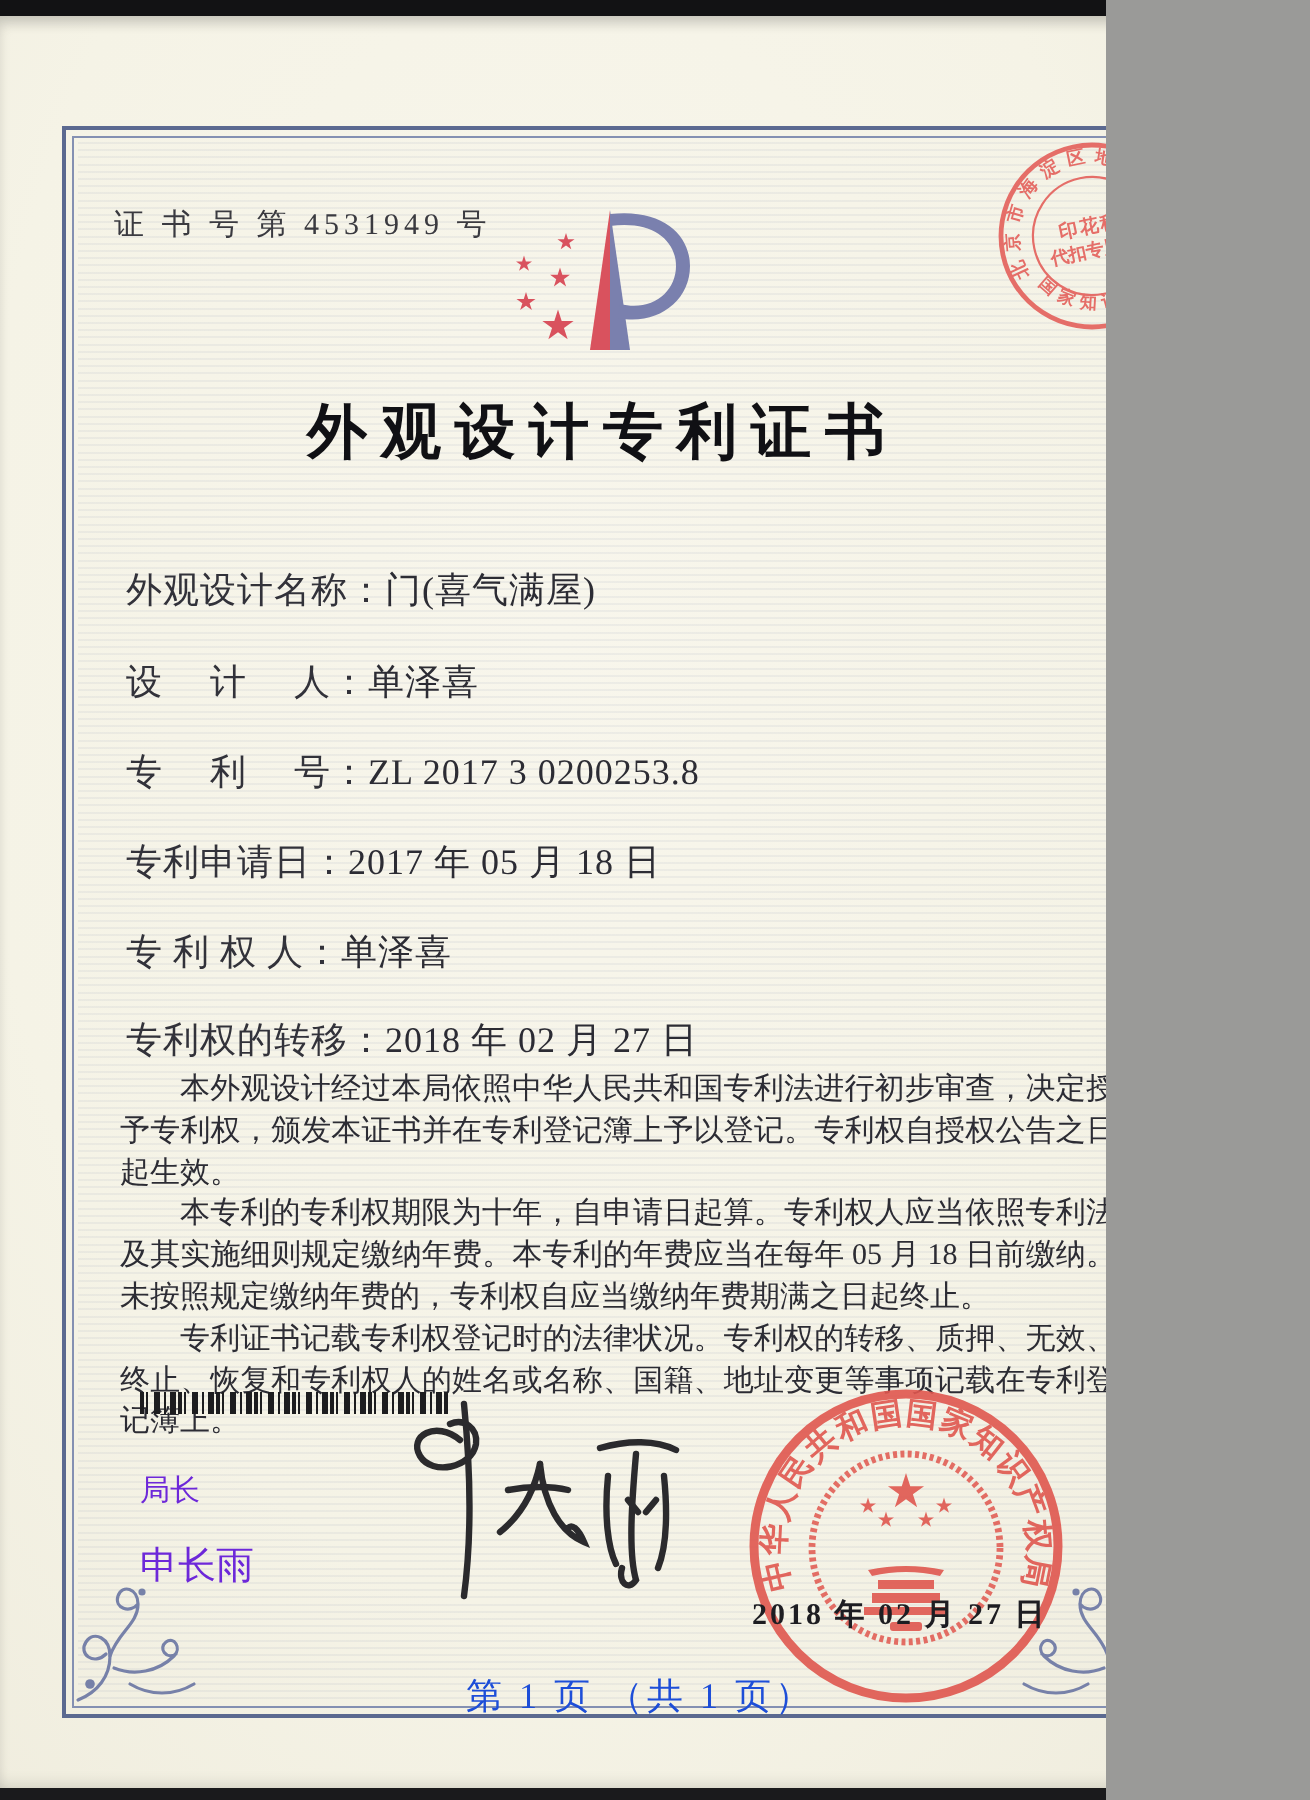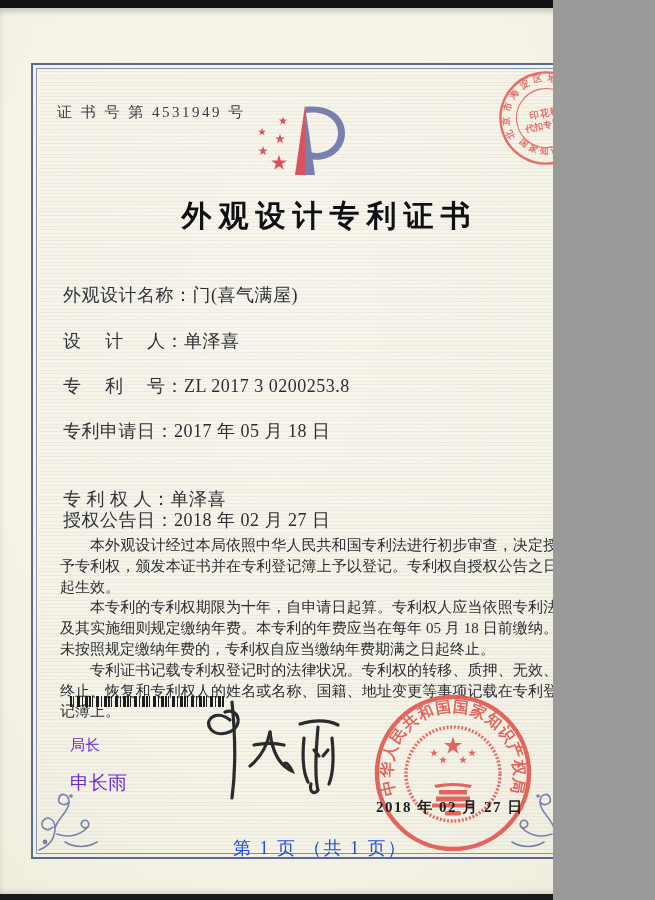--- a/index.html
+++ b/index.html
@@ -37,27 +37,27 @@
   .flourish{position:absolute;width:66px;height:72px;}
   .flourish.bl{left:35px;top:784px;}
   .flourish.br{left:508px;top:784px;transform:scaleX(-1);}
 
   .cert-number{
     position:absolute;left:57px;top:103px;font-size:15px;letter-spacing:2.5px;color:#3a3a40;
   }
   .logo{position:absolute;left:248px;top:99px;}
   .doc-title{
     position:absolute;left:31px;top:196px;width:541px;text-align:center;
-    font-size:30px;font-weight:bold;letter-spacing:7px;color:#101014;padding-left:28px;
+    font-size:30px;font-weight:bold;letter-spacing:7px;color:#101014;
   }
   .tax-stamp{position:absolute;left:492px;top:64px;opacity:.92;}
 
   .field-row{position:absolute;left:63px;font-size:18px;color:#32323a;letter-spacing:.5px;white-space:nowrap;}
   .field-row .value{color:#2c2c34;}
-  .r1{top:283px}.r2{top:329px}.r3{top:374px}.r4{top:419px}.r5{top:487px}.r6{top:508px}
+  .r1{top:283px}.r2{top:329px}.r3{top:374px}.r4{top:419px}.r5{top:464px}.r6{top:508px}
 
   .body-text{
     position:absolute;left:60px;top:535px;width:498px;
     font-size:15px;line-height:20.8px;text-align:justify;color:#2c2c34;
   }
   .body-text p{margin:0;text-indent:2em;}
 
   .barcode{
     position:absolute;left:70px;top:696px;width:154px;height:11px;
     background:repeating-linear-gradient(90deg,
@@ -165,21 +165,21 @@
   <div class="field-row r3">
     <span class="label">专　 利　 号：</span><span class="value">ZL 2017 3 0200253.8</span>
   </div>
   <div class="field-row r4">
     <span class="label">专利申请日：</span><span class="value">2017 年 05 月 18 日</span>
   </div>
   <div class="field-row r5">
     <span class="label">专 利 权 人：</span><span class="value">单泽喜</span>
   </div>
   <div class="field-row r6">
-    <span class="label">授权公告日：</span><span class="value">2018 年 02 月 27 日</span>
+    <span class="label">专利权的转移：</span><span class="value">2018 年 02 月 27 日</span>
   </div>
 
   <div class="body-text">
     <p>本外观设计经过本局依照中华人民共和国专利法进行初步审查，决定授予专利权，颁发本证书并在专利登记簿上予以登记。专利权自授权公告之日起生效。</p>
     <p>本专利的专利权期限为十年，自申请日起算。专利权人应当依照专利法及其实施细则规定缴纳年费。本专利的年费应当在每年 05 月 18 日前缴纳。未按照规定缴纳年费的，专利权自应当缴纳年费期满之日起终止。</p>
     <p>专利证书记载专利权登记时的法律状况。专利权的转移、质押、无效、终止、恢复和专利权人的姓名或名称、国籍、地址变更等事项记载在专利登记簿上。</p>
   </div>
 
   <div class="barcode"></div>
 

